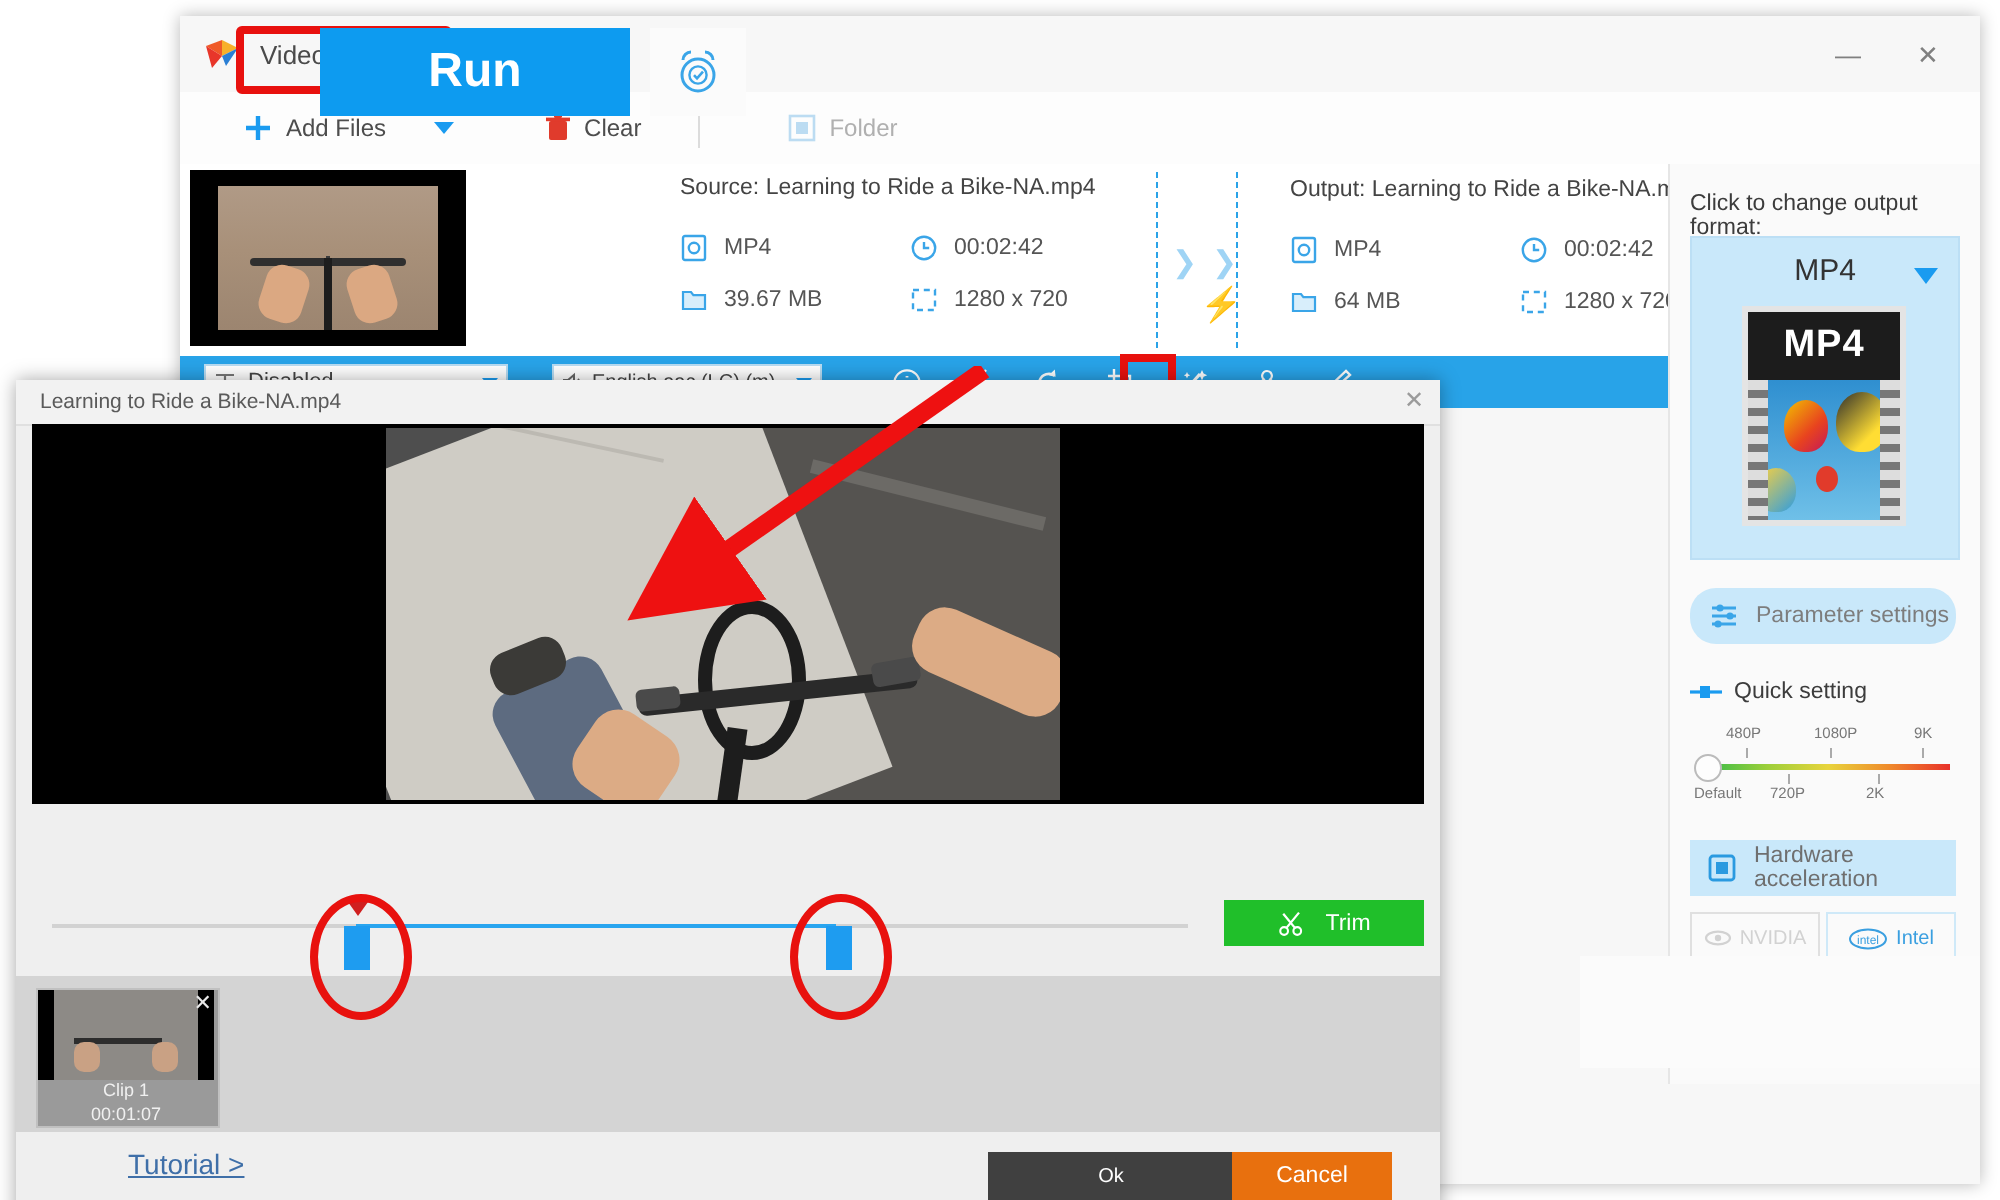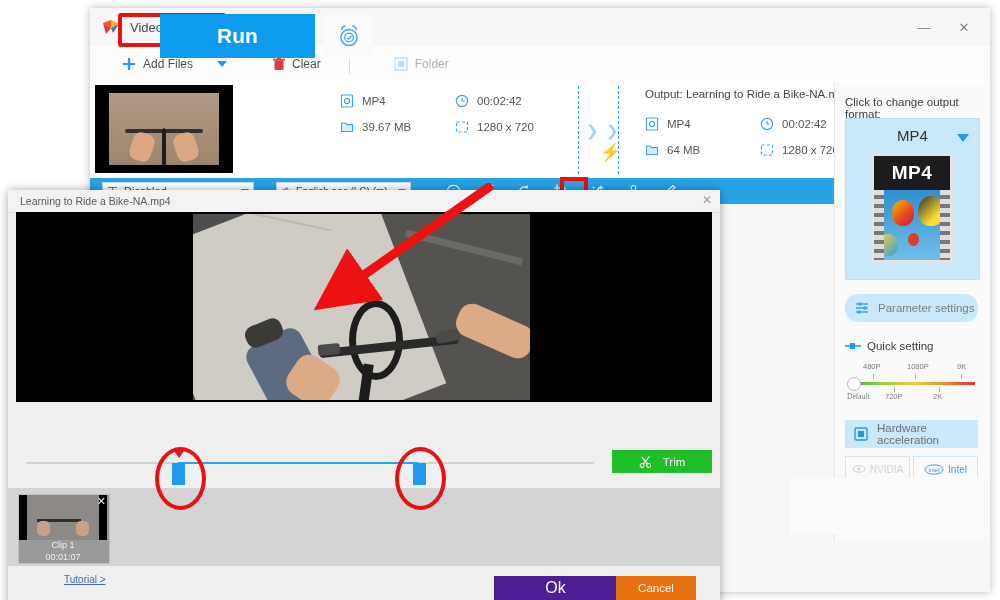--- a/index.html
+++ b/index.html
@@ -140,21 +140,21 @@
   #hw-btn{position:absolute;left:10px;top:338px;width:133px;height:28px;background:#c9e8fa;
     display:flex;align-items:center;color:#6f6f6f;font-size:11.5px;}
   #gpu-row{position:absolute;left:10px;top:374px;width:133px;display:flex;justify-content:space-between;}
   .gpu-box{width:63px;height:24px;border:1px solid #e0e0e0;background:#fafafa;
     display:flex;align-items:center;justify-content:center;font-size:10px;color:#d2d2d2;}
   .gpu-box.on{border-color:#cfe9f8;color:#3a9fe0;}
 
   
   #run-bar{position:absolute;left:700px;top:470px;width:200px;height:56px;background:#fbfbfb;}
   #run-btn{position:absolute;left:70px;top:6px;width:155px;height:44px;background:#0d9bf0;
-    color:#fff;font-size:21px;font-weight:bold;display:flex;align-items:center;justify-content:center;}
+    color:#fff;font-size:24px;font-weight:bold;display:flex;align-items:center;justify-content:center;}
   #alarm-btn{position:absolute;left:235px;top:6px;width:48px;height:44px;background:#fbfbfb;
     display:flex;align-items:center;justify-content:center;color:#3aa5e8;}
 
   
   #trim-dialog{
     position:absolute;left:8px;top:190px;width:712px;height:428px;background:#efefef;
     box-shadow:0 0 9px rgba(0,0,0,.35);
   }
   #td-bar{position:absolute;left:0;top:0;width:712px;height:22px;background:#f2f2f2;
     border-bottom:1px solid #e0e0e0;display:flex;align-items:center;}
@@ -202,23 +202,23 @@
     border:1px solid #c0c0c0;overflow:hidden;}
   #clip-pic{position:absolute;left:0;top:0;width:88px;height:45px;background:#000;overflow:hidden;}
   .cp-img{position:absolute;left:8px;top:0;width:72px;height:45px;background:#8d8a86;}
   .cp-h1{position:absolute;left:18px;top:26px;width:13px;height:15px;background:#c9a184;border-radius:5px;}
   .cp-h2{position:absolute;right:18px;top:26px;width:13px;height:15px;background:#c9a184;border-radius:5px;}
   .cp-bar{position:absolute;left:18px;top:24px;width:44px;height:3px;background:#2d2d2d;}
   #clip-x{position:absolute;right:3px;top:0px;color:#e9e9e9;font-size:11px;}
   #clip-name{position:absolute;left:0;top:45px;width:88px;text-align:center;font-size:9px;color:#f0f0f0;}
   #clip-dur{position:absolute;left:0;top:57px;width:88px;text-align:center;font-size:9px;color:#f0f0f0;}
 
-  #tutorial{position:absolute;left:56px;top:384px;font-size:10px;color:#3f6fa8;text-decoration:underline;}
-  #ok-btn{position:absolute;left:494px;top:576px;width:123px;height:24px;background:#4c1d95;
-    color:#fff;font-size:16px;display:flex;align-items:center;justify-content:center;}
+  #tutorial{position:absolute;left:56px;top:384px;font-size:14px;color:#3f6fa8;text-decoration:underline;}
+  #ok-btn{position:absolute;left:494px;top:576px;width:123px;height:24px;background:#404040;
+    color:#fff;font-size:10px;display:flex;align-items:center;justify-content:center;}
   #cancel-btn{position:absolute;left:616px;top:576px;width:80px;height:24px;background:#e8700e;
     color:#fff;font-size:11.5px;display:flex;align-items:center;justify-content:center;}
   .ico{display:flex;align-items:center;justify-content:center;}
 </style>
 </head>
 <body>
 
 <div id="app-window">
 
   <div id="title-bar">
@@ -277,20 +277,21 @@
       <div class="thumb-pic"></div>
       <div class="hbar"></div>
         <div class="fork"></div>
       <div class="hand-l"></div>
         <div class="hand-r"></div>
       <div class="bar-l"></div>
         <div class="bar-r"></div>
     </div>
 
     <div id="source-col">
+      <div class="file-title">Source: Learning to Ride a Bike-NA.mp4</div>
       <div class="meta-grid">
         <div class="meta-cell">
           <span class="ico">
             <svg width="14" height="14" viewBox="0 0 14 14">
                 <rect x="1.5" y="1" width="11" height="12" rx="1" fill="none" stroke="#3aa5e8" stroke-width="1.2"></rect>
                 <circle cx="7" cy="7" r="2.6" fill="none" stroke="#3aa5e8" stroke-width="1.2"></circle>
               </svg>
           </span>
           <span class="mv">MP4</span>
         </div>
@@ -500,21 +501,21 @@
         <span style="left:110px;">9K</span>
       </div>
       <div class="sl-tick" style="left:26px;top:12px;"></div>
       <div class="sl-tick" style="left:68px;top:12px;"></div>
       <div class="sl-tick" style="left:114px;top:12px;"></div>
       <div id="sl-track"></div>
       <div id="sl-knob"></div>
       <div class="sl-tick" style="left:47px;top:25px;"></div>
       <div class="sl-tick" style="left:92px;top:25px;"></div>
       <div class="sl-bot">
-        <span style="left:0px;font-family:Liberation Serif, serif;">Default</span>
+        <span style="left:0px;">Default</span>
         <span style="left:38px;">720P</span>
         <span style="left:86px;">2K</span>
       </div>
     </div>
 
     <div id="hw-btn">
       <span class="ico" style="margin-left:8px;">
         <svg width="16" height="16" viewBox="0 0 16 16">
             <rect x="2" y="2" width="12" height="12" rx="1.5" fill="none" stroke="#2a9ae0" stroke-width="1.4"></rect>
             <rect x="5" y="5" width="6" height="6" fill="#2a9ae0"></rect>

